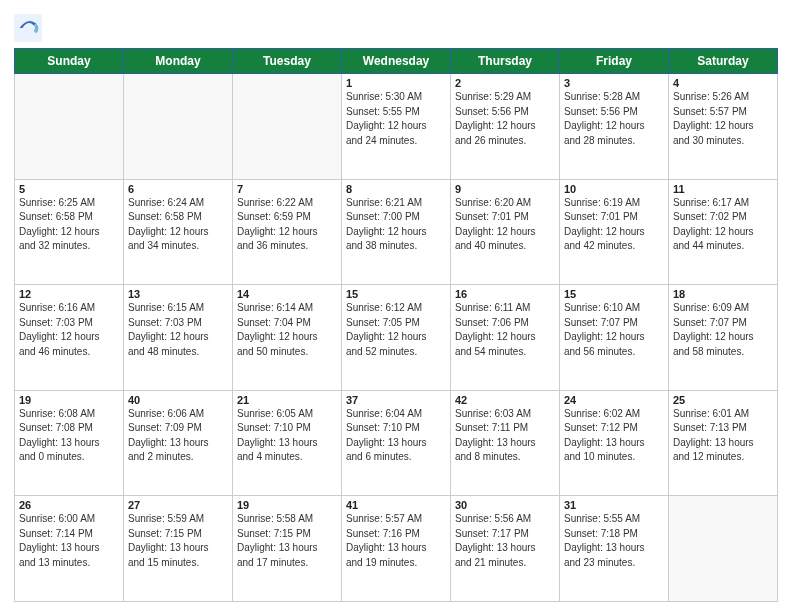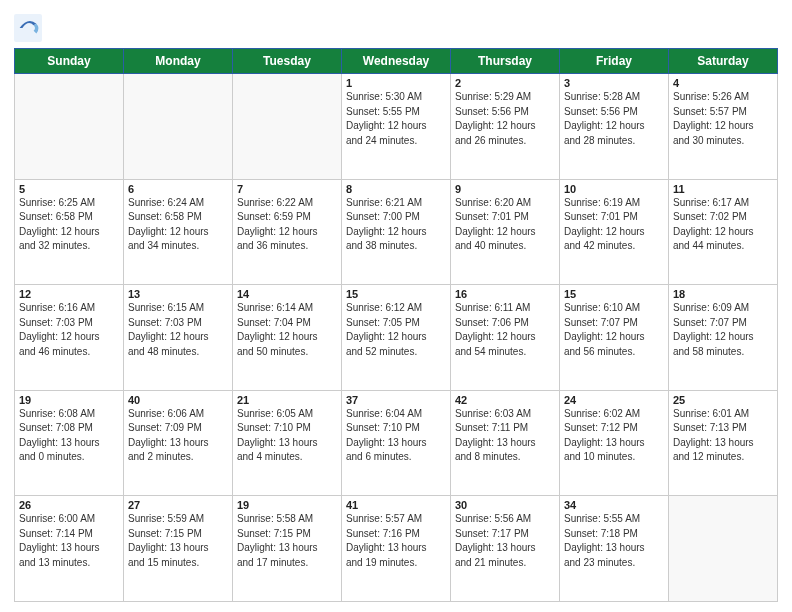--- a/index.html
+++ b/index.html
@@ -262,20 +262,20 @@
           </td>
           <td>
             <span class="day-num">41</span>
             <div class="cell-text">Sunrise: 5:57 AM<br>Sunset: 7:16 PM<br>Daylight: 13 hours<br>and 19 minutes.</div>
           </td>
           <td>
             <span class="day-num">30</span>
             <div class="cell-text">Sunrise: 5:56 AM<br>Sunset: 7:17 PM<br>Daylight: 13 hours<br>and 21 minutes.</div>
           </td>
           <td>
-            <span class="day-num">34</span>
+            <span class="day-num">31</span>
             <div class="cell-text">Sunrise: 5:55 AM<br>Sunset: 7:18 PM<br>Daylight: 13 hours<br>and 23 minutes.</div>
           </td>
           <td class="empty"></td>
         </tr>
       </tbody>
   </table>
 </div>
 
 </body></html>

